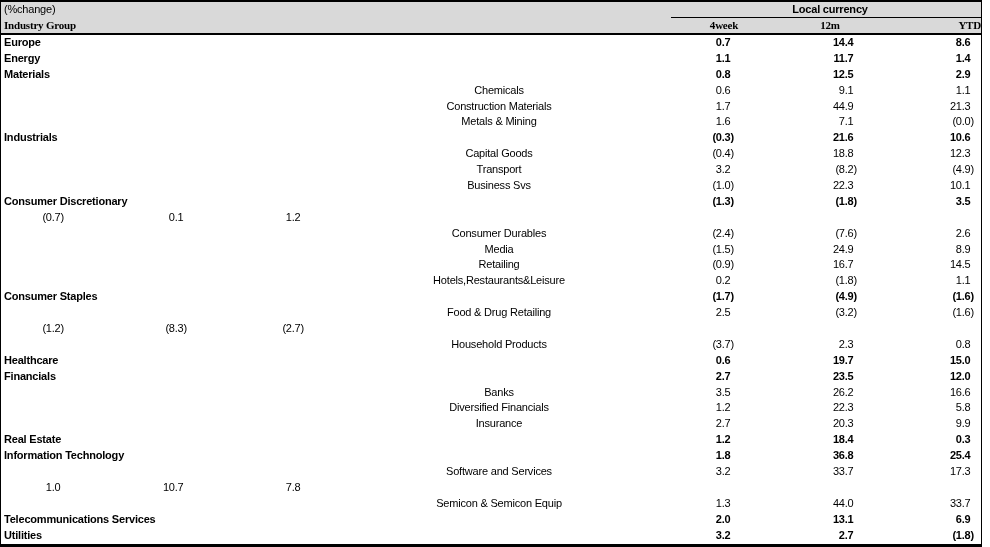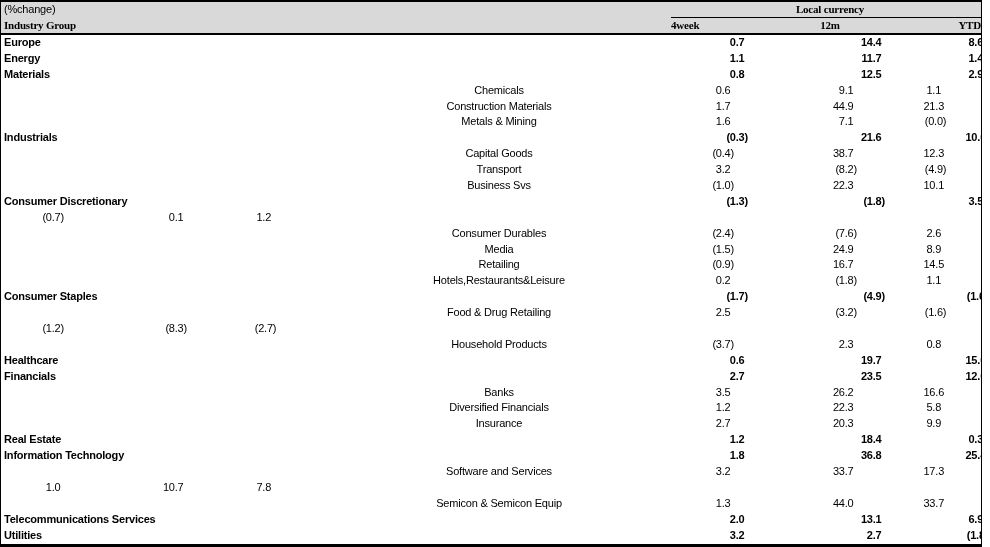--- a/index.html
+++ b/index.html
@@ -32,54 +32,53 @@
     padding-left: 3px;
     white-space: nowrap;
     overflow: hidden;
   }
   .lc-span {
     flex: 0 0 318px;
     box-sizing: border-box;
     text-align: center;
     font-weight: bold;
     border-bottom: 1px solid #000;
-    font-family: Liberation Serif, serif;
   }
   .num-col {
     flex: 0 0 106px;
     box-sizing: border-box;
     white-space: nowrap;
   }
-  .hrow2 .c1 { }
+  .hrow2 .c1 { text-align: center; }
   .hrow2 .c2 { text-align: center; }
   .hrow2 .c3 { text-align: right; padding-right: 8px; }
   .tbody { }
   .row {
     display: flex;
     height: 15.9px;
     line-height: 15.9px;
   }
   .row .label {
     flex: 0 0 670px;
     box-sizing: border-box;
     padding-left: 3px;
     white-space: nowrap;
     overflow: hidden;
   }
   .row.sub .label { padding-left: 326px; text-align: center; }
-  .row.group { font-weight: bold; gap: 14px; }
+  .row.group { font-weight: bold; }
   .val {
     flex: 0 0 106px;
     box-sizing: border-box;
     text-align: right;
     white-space: nowrap;
   }
   .v0 { padding-right: 43px; }
   .v1 { padding-right: 26px; }
-  .v2 { padding-right: 1px; text-align: center; }
+  .v2 { padding-right: 15px; }
   
   .val.pad::after { content: ")"; visibility: hidden; }
 </style>
 </head>
 <body>
 
 <div class="perf-table">
   <div class="hdr">
     <div class="hrow hrow1">
       <div class="label-col">(%change)</div>
@@ -131,21 +130,21 @@
   </div>
       <div class="row group">
     <div class="label">Industrials</div>
     <div class="val v0">(0.3)</div>
     <div class="val v1 pad">21.6</div>
     <div class="val v2 pad">10.6</div>
   </div>
       <div class="row sub">
     <div class="label">Capital Goods</div>
     <div class="val v0">(0.4)</div>
-    <div class="val v1 pad">38.7</div>
+    <div class="val v1 pad">18.8</div>
     <div class="val v2 pad">12.3</div>
   </div>
       <div class="row sub">
     <div class="label">Transport</div>
     <div class="val v0 pad">3.2</div>
     <div class="val v1">(8.2)</div>
     <div class="val v2">(4.9)</div>
   </div>
       <div class="row sub">
     <div class="label">Business Svs</div>

